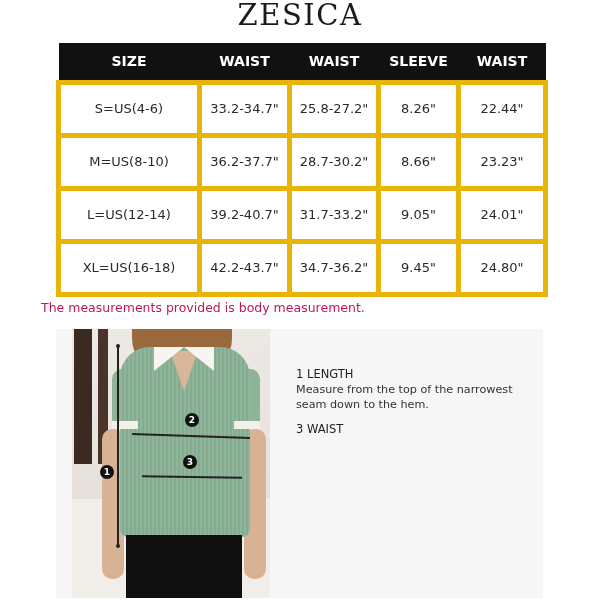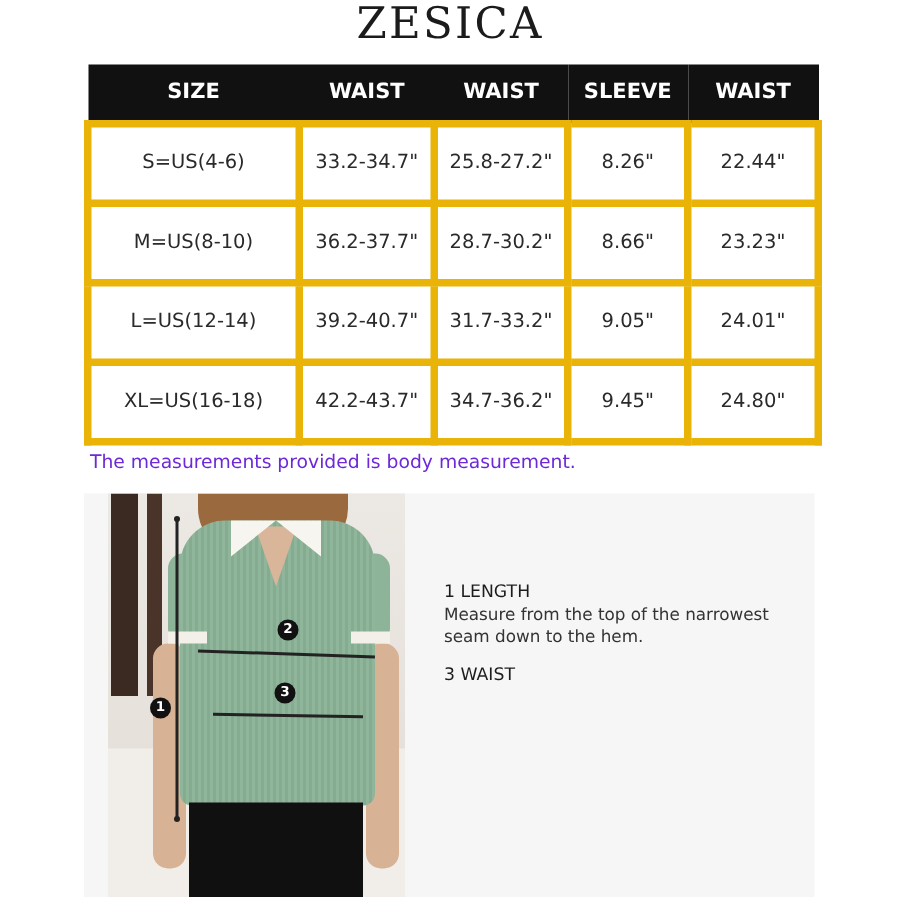--- a/index.html
+++ b/index.html
@@ -20,21 +20,21 @@
     }
     table.size th {
       background: #111111; color: #ffffff; height: 39px;
       font-size: 14px; font-weight: bold; text-align: center;
     }
     table.size td {
       height: 53px; border: 5px solid #eab308; text-align: center;
       font-size: 13px; color: #2a2a2a; background: #fff;
     }
     .note {
-      position: absolute; left: 60px; top: 300px; font-size: 12.5px; color: #6d28d9;
+      position: absolute; left: 41px; top: 300px; font-size: 12.5px; color: #be185d;
     }
     .panel {
       position: absolute; left: 56px; top: 329px; width: 487px; height: 269px;
       background: #f6f6f6;
     }
     .photo {
       position: absolute; left: 16px; top: 0; width: 198px; height: 269px;
       background: linear-gradient(180deg, #ece8e3 0%, #e6e1db 60%, #ddd8d2 100%);
       overflow: hidden;
     }
@@ -65,21 +65,21 @@
     .len-line { position: absolute; left: 45px; top: 17px; width: 1.5px; height: 200px; background: #222; }
     .dot { position: absolute; width: 4px; height: 4px; background: #222; border-radius: 50%; }
     .meas-line { position: absolute; height: 1.5px; background: #222; }
     .badge {
       position: absolute; width: 14px; height: 14px; border-radius: 50%;
       background: #111; color: #fff; font-size: 9px; font-weight: bold;
       text-align: center; line-height: 14px;
     }
     .guide {
       position: absolute; left: 240px; top: 38px; width: 230px;
-      font-size: 11.2px; color: #333; line-height: 15px; margin-top: 20px;
+      font-size: 11.2px; color: #333; line-height: 15px;
     }
     .guide .item { margin-bottom: 10px; }
     .guide .title { color: #1d1d1d; font-size: 11.5px; }
   </style>
 </head>
 <body>
 
 <div class="brand">ZESICA</div>
 
 <table class="size">

